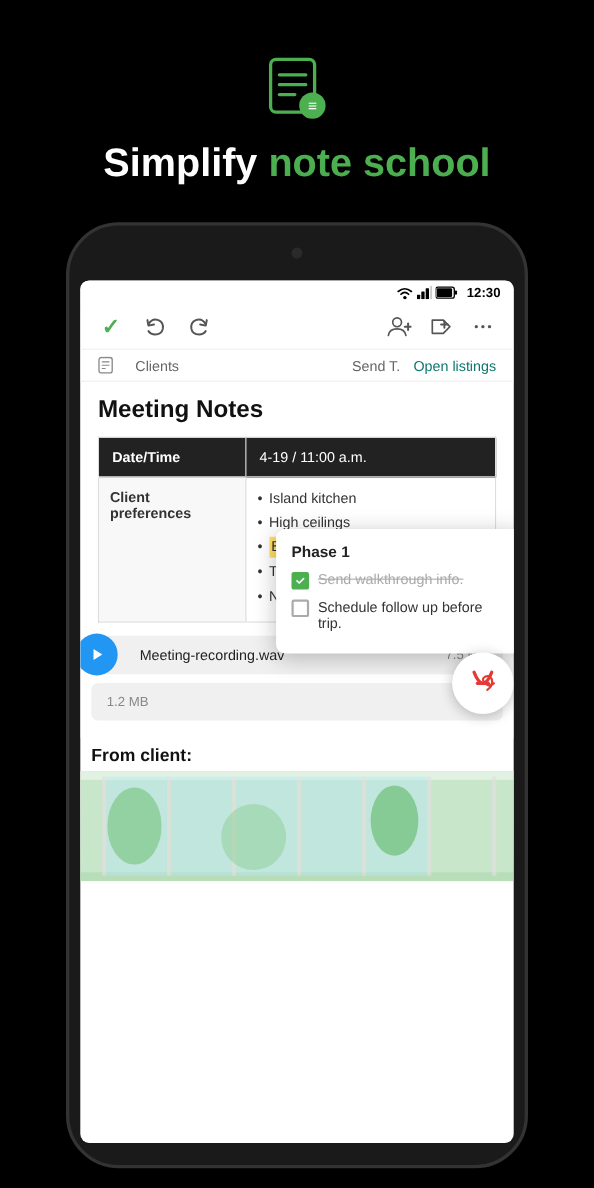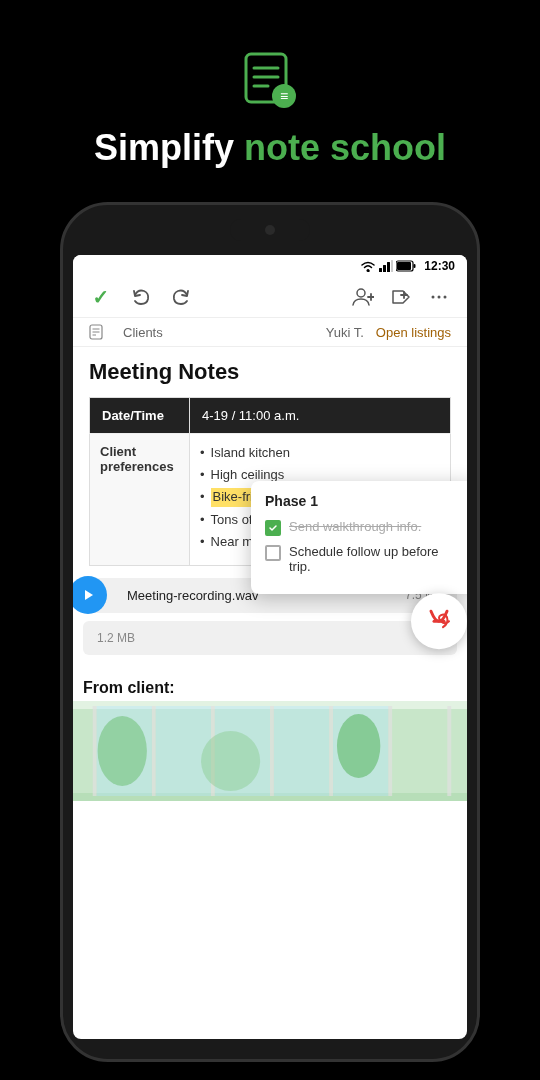--- a/index.html
+++ b/index.html
@@ -203,21 +203,21 @@
 
     .table-row-header {
       background: #222;
       color: #fff;
     }
 
     .table-cell-label {
       padding: 10px 12px;
       font-size: 13px;
       font-weight: 600;
-      width: 100px;
+      width: 134px;
       vertical-align: top;
       border-right: 1px solid #ddd;
     }
 
     .table-cell-value {
       padding: 10px 12px;
       font-size: 13px;
       color: #222;
       vertical-align: top;
     }
@@ -495,22 +495,22 @@
             <div class="breadcrumb-left">
               <svg width="14" height="16" viewBox="0 0 14 16">
                 <rect x="1" y="1" width="12" height="14" rx="2" fill="none" stroke="#888" stroke-width="1.2"></rect>
                 <line x1="3.5" y1="5" x2="10.5" y2="5" stroke="#888" stroke-width="1"></line>
                 <line x1="3.5" y1="8" x2="10.5" y2="8" stroke="#888" stroke-width="1"></line>
                 <line x1="3.5" y1="11" x2="7" y2="11" stroke="#888" stroke-width="1"></line>
               </svg>
               <span>Clients</span>
             </div>
             <div class="breadcrumb-right">
-              <span>Yuki T.</span>
-              <span style="color:#a16207;cursor:pointer;">Open listings</span>
+              <span>Send T.</span>
+              <span style="color:#0f766e;cursor:pointer;">Open listings</span>
             </div>
           </div>
 
           <div class="scrollable-content">
 
             <div class="content" style="padding-bottom:4px;">
               <h2 class="meeting-title">Meeting Notes</h2>
 
               <table class="data-table">
                 <tbody>

